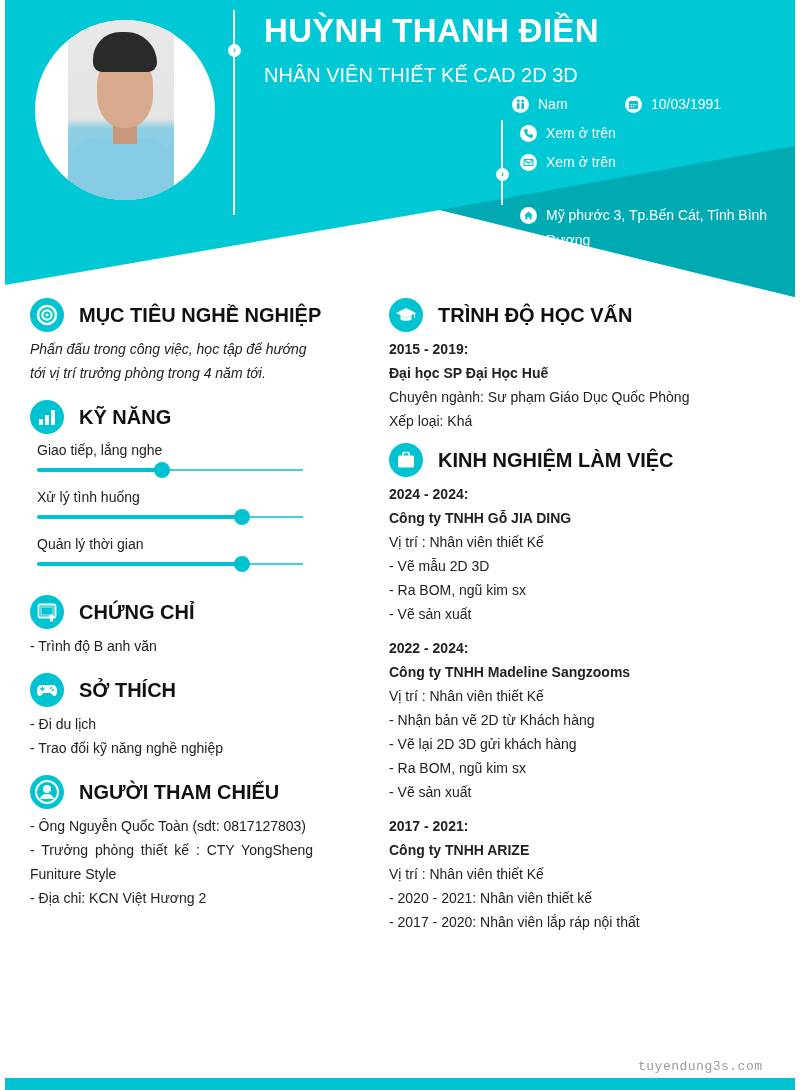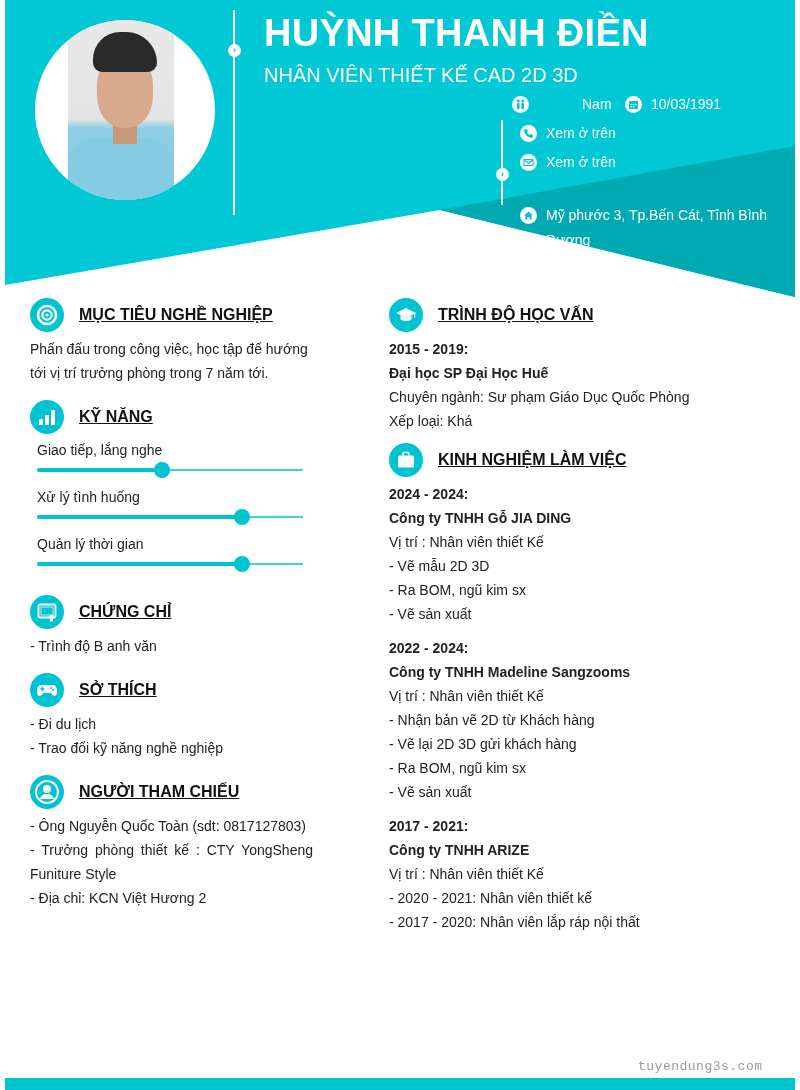--- a/index.html
+++ b/index.html
@@ -37,42 +37,42 @@
   }
 
   .vline { position: absolute; width: 2px; background: #ffffff; }
   .vdot {
     position: absolute; width: 13px; height: 13px; border-radius: 50%; background: #ffffff;
     color: #00c3d1; font-size: 9px; line-height: 13px; text-align: center; font-weight: bold;
   }
 
   .name {
     position: absolute; left: 264px; top: 12px; color: #ffffff;
-    font-size: 38px; font-weight: bold; letter-spacing: 0.3px; white-space: nowrap;
+    font-size: 33px; font-weight: bold; letter-spacing: 0.3px; white-space: nowrap;
   }
   .job-title {
     position: absolute; left: 264px; top: 64px; color: #ffffff;
     font-size: 20px; white-space: nowrap;
   }
 
   .info { position: absolute; color: #ffffff; font-size: 14px; display: flex; align-items: flex-start; }
   .info .ico {
     width: 17px; height: 17px; border-radius: 50%; background: #ffffff; flex: 0 0 17px;
     display: flex; align-items: center; justify-content: center; margin-right: 9px; margin-top: 0px;
   }
   .info .ico svg { display: block; }
   .info .txt { line-height: 25px; margin-top: -4px; }
 
   
   .sec-head { position: absolute; display: flex; align-items: center; }
   .sec-icon {
     width: 34px; height: 34px; border-radius: 50%; background: #00c3d1;
     display: flex; align-items: center; justify-content: center; flex: 0 0 34px;
   }
-  .sec-title { font-size: 16px; font-weight: bold; color: #111; margin-left: 15px; white-space: nowrap; text-decoration: underline; }
+  .sec-title { font-size: 20px; font-weight: bold; color: #111; margin-left: 15px; white-space: nowrap; }
   .right .sec-title { }
 
   .text { position: absolute; font-size: 14px; line-height: 24px; color: #222; }
   .justify { text-align: justify; }
   .bold { font-weight: bold; }
 
   .skill-label { position: absolute; left: 37px; font-size: 14px; color: #222; }
   .skill-track { position: absolute; left: 37px; width: 266px; height: 2px; background: #3fd1dc; }
   .skill-fill { position: absolute; left: 0; top: -1px; height: 4px; background: #00c3d1; border-radius: 2px; }
   .skill-thumb {
@@ -107,21 +107,21 @@
   </div>
 
   <div class="vline" style="left:233px; top:10px; height:205px;"></div>
   <div class="vdot" style="left:228px; top:44px;">›</div>
   <div class="vline" style="left:501px; top:120px; height:85px;"></div>
   <div class="vdot" style="left:496px; top:168px;">›</div>
 
   <div class="name">HUỲNH THANH ĐIỀN</div>
   <div class="job-title">NHÂN VIÊN THIẾT KẾ CAD 2D 3D</div>
 
-  <div class="info" style="left:512px; top:96px;gap:44px;">
+  <div class="info" style="left:512px; top:96px;">
     <span class="ico">
       <svg width="11" height="11" viewBox="0 0 11 11">
           <circle cx="3.3" cy="2" r="1.4" fill="#00c3d1"></circle>
           <circle cx="7.7" cy="2" r="1.4" fill="#00c3d1"></circle>
           <rect x="2" y="4" width="2.6" height="6" rx="0.8" fill="#00c3d1"></rect>
           <rect x="6.4" y="4" width="2.6" height="6" rx="0.8" fill="#00c3d1"></rect>
         </svg>
     </span>
     <span class="txt">Nam</span>
   </div>
@@ -170,23 +170,23 @@
   <div class="sec-head" style="left:30px; top:298px;">
     <span class="sec-icon">
       <svg width="24" height="24" viewBox="0 0 24 24">
           <circle cx="12" cy="12" r="9" fill="none" stroke="#fff" stroke-width="2.6"></circle>
           <circle cx="12" cy="12" r="4.6" fill="none" stroke="#fff" stroke-width="2.2"></circle>
           <circle cx="12" cy="12" r="1.6" fill="#fff"></circle>
         </svg>
     </span>
     <span class="sec-title">MỤC TIÊU NGHỀ NGHIỆP</span>
   </div>
-  <div class="text justify" style="left:30px; top:337px; width:283px;">
+  <div class="text justify" style="left:30px; top:337px; width:283px;font-style:italic;">
     <span>Phấn đấu trong công việc, học tập để hướng</span><br>
-    <span>tới vị trí trưởng phòng trong 7 năm tới.</span>
+    <span>tới vị trí trưởng phòng trong 4 năm tới.</span>
   </div>
 
   <div class="sec-head" style="left:30px; top:400px;">
     <span class="sec-icon">
       <svg width="20" height="20" viewBox="0 0 20 20">
           <rect x="2" y="12" width="4" height="6" rx="0.6" fill="#fff"></rect>
           <rect x="8" y="8" width="4" height="10" rx="0.6" fill="#fff"></rect>
           <rect x="14" y="3" width="4" height="15" rx="0.6" fill="#fff"></rect>
         </svg>
     </span>

